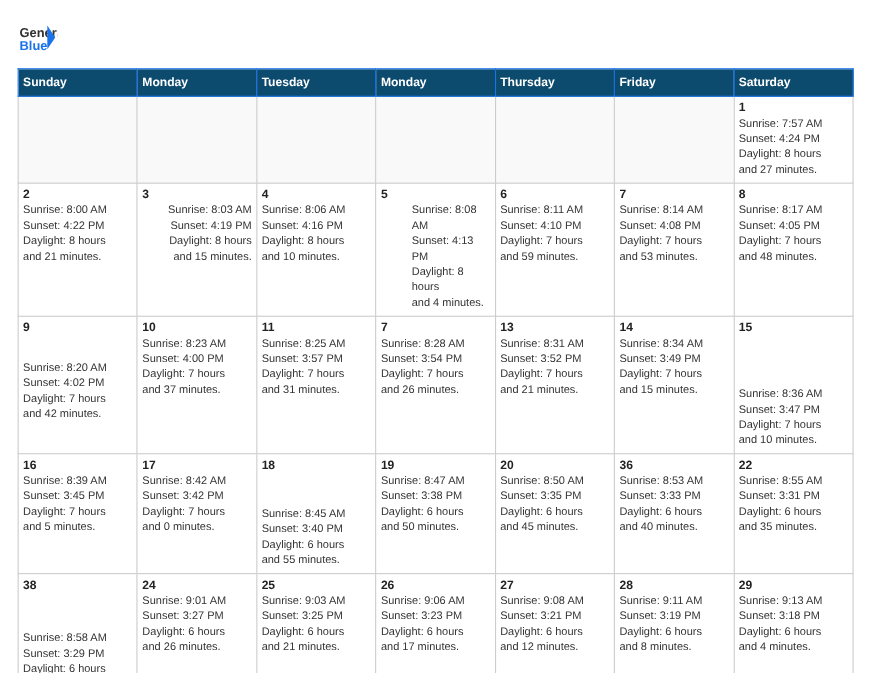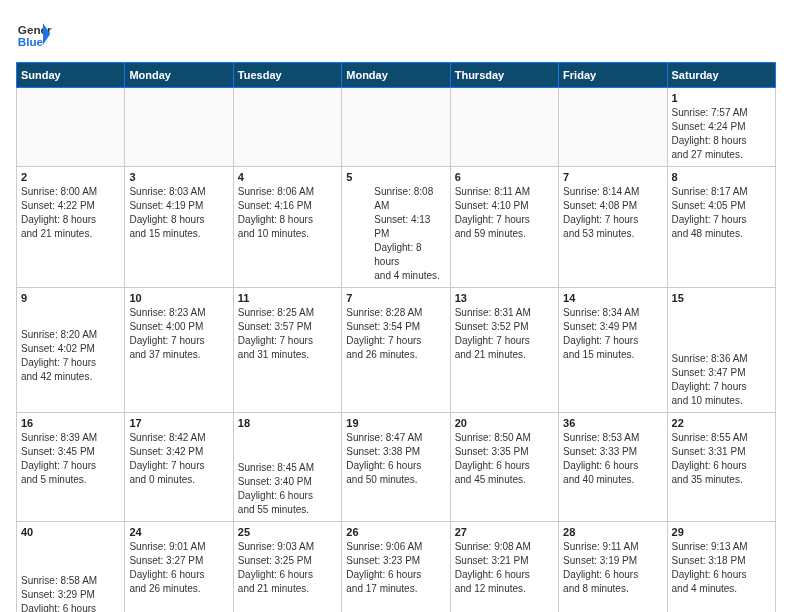--- a/index.html
+++ b/index.html
@@ -123,21 +123,21 @@
       <tr>
         <td>
           <span class="day-number">2</span>
           <div class="day-info" style="white-space: pre-line;">Sunrise: 8:00 AM
 Sunset: 4:22 PM
 Daylight: 8 hours
 and 21 minutes.</div>
         </td>
         <td>
           <span class="day-number">3</span>
-          <div class="day-info" style="white-space: pre-line;">Sunrise: 8:03 AM
+          <div class="day-info" style="white-space: pre-line; text-align: right;">Sunrise: 8:03 AM
 Sunset: 4:19 PM
 Daylight: 8 hours
 and 15 minutes.</div>
         </td>
         <td>
           <span class="day-number">4</span>
           <div class="day-info" style="white-space: pre-line;">Sunrise: 8:06 AM
 Sunset: 4:16 PM
 Daylight: 8 hours
 and 10 minutes.</div>
@@ -268,21 +268,21 @@
         <td>
           <span class="day-number">22</span>
           <div class="day-info" style="white-space: pre-line;">Sunrise: 8:55 AM
 Sunset: 3:31 PM
 Daylight: 6 hours
 and 35 minutes.</div>
         </td>
       </tr>
       <tr>
         <td>
-          <span class="day-number">40</span>
+          <span class="day-number">38</span>
           <div class="day-info" style="white-space: pre-line; margin-top: 36px;">Sunrise: 8:58 AM
 Sunset: 3:29 PM
 Daylight: 6 hours
 and 30 minutes.</div>
         </td>
         <td>
           <span class="day-number">24</span>
           <div class="day-info" style="white-space: pre-line;">Sunrise: 9:01 AM
 Sunset: 3:27 PM
 Daylight: 6 hours

